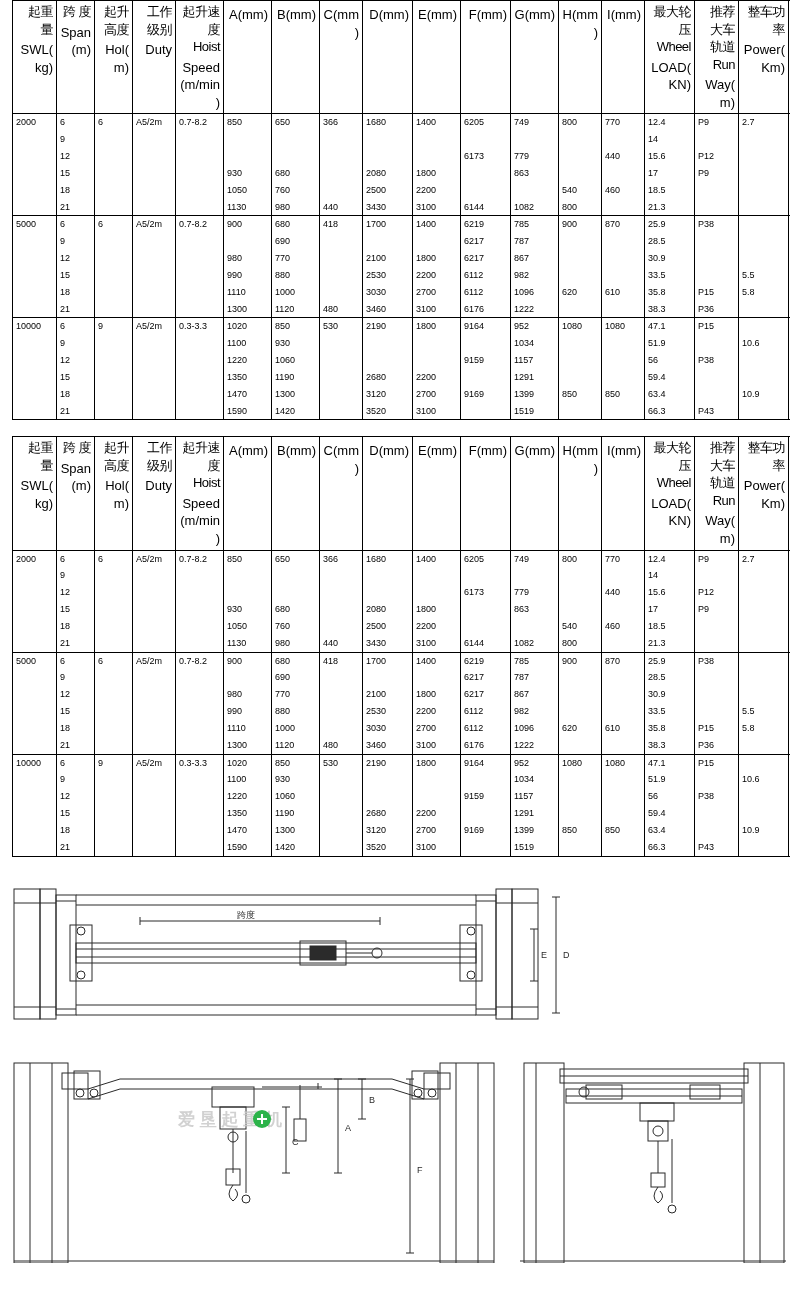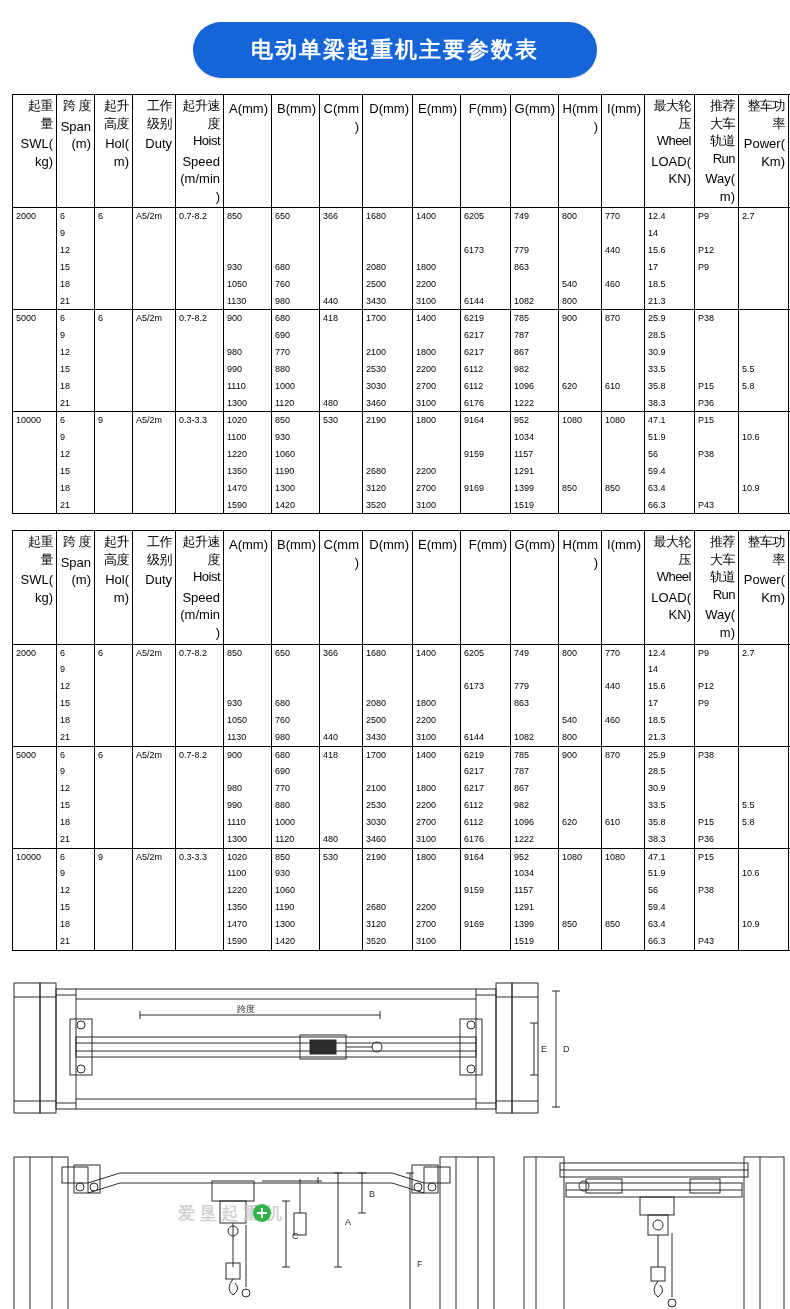--- a/index.html
+++ b/index.html
@@ -112,23 +112,20 @@
     height: 390px;
     margin-top: 6px;
   }
   .drawing-svg { display: block; }
 </style>
 </head>
 <body>
 
 <div id="page">
 
-  <div class="title-wrap">
-    <div class="title-banner">电动单梁起重机主要参数表</div>
-  </div>
 
   <div class="table-block">
     <table class="spec">
       <colgroup>
         <col class="c0">
           <col class="c1">
           <col class="c2">
           <col class="c3">
           <col class="c4">
           <col class="c5">

